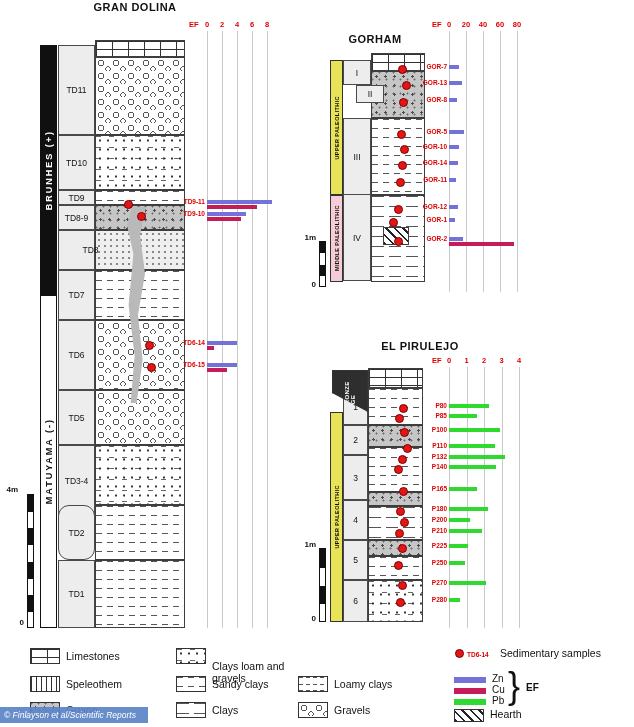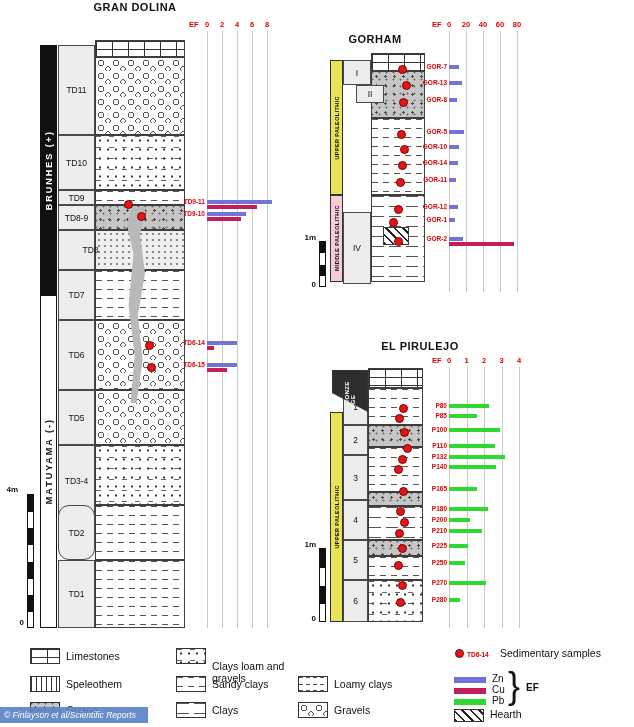--- a/index.html
+++ b/index.html
@@ -214,21 +214,22 @@
     <div class="abs ef-tick" style="left: 491px; top: 20px; width: 18px;">60</div>
     <div class="abs gridline" style="left: 517px; top: 31px; height: 261px;"></div>
     <div class="abs ef-tick" style="left: 508px; top: 20px; width: 18px;">80</div>
     <div class="abs litho pat-brick" style="left: 371px; top: 53px; width: 54px; height: 18px;"></div>
     <div class="abs litho pat-guano" style="left: 371px; top: 71px; width: 54px; height: 47px;"></div>
     <div class="abs litho pat-sandy" style="left: 371px; top: 118px; width: 54px; height: 77px;"></div>
     <div class="abs litho pat-clay" style="left: 371px; top: 195px; width: 54px; height: 87px;"></div>
     <div class="abs litho pat-hearth" style="left: 383px; top: 227px; width: 26px; height: 18px;"></div>
     <div class="abs unit-cell" style="left: 343px; top: 60px; width: 28px; height: 25px;">I</div>
     <div class="abs unit-cell" style="left: 343px; top: 85px; width: 28px; height: 18px; margin-left: 13px;">II</div>
-    <div class="abs unit-cell" style="left: 343px; top: 212px; width: 28px; height: 72px;">IV</div>
+    <div class="abs unit-cell" style="left: 343px; top: 118px; width: 28px; height: 77px;">III</div>
+    <div class="abs unit-cell" style="left: 343px; top: 194px; width: 28px; height: 87px;">IV</div>
     <div class="abs dot" style="left: 398px; top: 65px;"></div>
     <div class="abs sample-label" style="left: 401px; top: 64px; width: 46px;">GOR-7</div>
     <div class="abs bar" style="left: 449px; top: 65px; width: 10.2px; height: 4px; background: rgb(114, 114, 216);"></div>
     <div class="abs dot" style="left: 402px; top: 81px;"></div>
     <div class="abs sample-label" style="left: 401px; top: 80px; width: 46px;">GOR-13</div>
     <div class="abs bar" style="left: 449px; top: 81px; width: 12.8px; height: 4px; background: rgb(114, 114, 216);"></div>
     <div class="abs dot" style="left: 399px; top: 98px;"></div>
     <div class="abs sample-label" style="left: 401px; top: 97px; width: 46px;">GOR-8</div>
     <div class="abs bar" style="left: 449px; top: 98px; width: 7.7px; height: 4px; background: rgb(114, 114, 216);"></div>
     <div class="abs dot" style="left: 397px; top: 130px;"></div>

